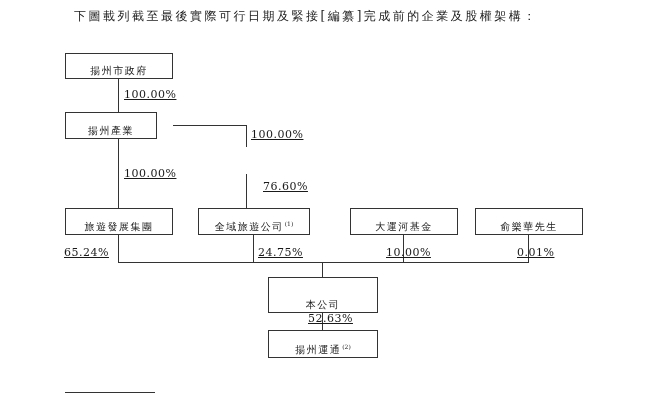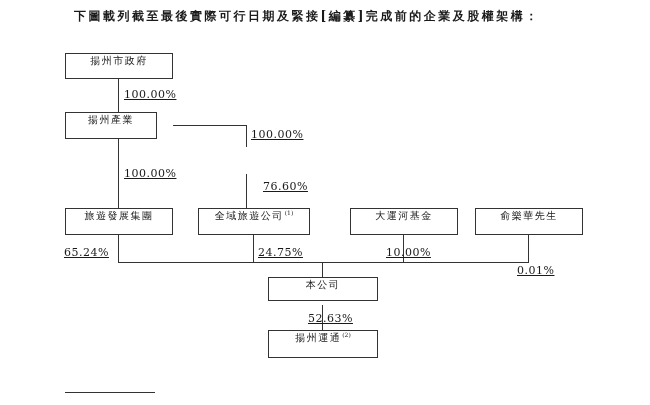--- a/index.html
+++ b/index.html
@@ -12,28 +12,27 @@
     color: #1a1a1a;
     overflow: hidden;
   }
   .title {
     position: absolute;
     left: 74px;
     top: 8px;
     font-size: 12px;
     letter-spacing: 2.5px;
     white-space: nowrap;
-    font-weight: bold;
   }
   .box {
     position: absolute;
     border: 1px solid #333;
     background: #ffffff;
     display: flex;
-    align-items: flex-start;
+    align-items: flex-end;
     justify-content: center;
     font-size: 10px;
     letter-spacing: 1.5px;
     box-sizing: border-box;
     white-space: nowrap;
   }
   .bi { position: relative; }
   .bi sup { font-size: 6px; letter-spacing: 0; margin-left: 1px; }
   .line { position: absolute; background: #333; }
   .pct {
@@ -64,21 +63,21 @@
   <div class="line" style="left:322px;top:262px;width:1px;height:15px"></div>
   <div class="line" style="left:322px;top:305px;width:1px;height:25px"></div>
 
   <div class="pct" style="left:124px;top:88px">100.00%</div>
   <div class="pct" style="left:251px;top:128px">100.00%</div>
   <div class="pct" style="left:124px;top:167px">100.00%</div>
   <div class="pct" style="left:263px;top:180px">76.60%</div>
   <div class="pct" style="left:64px;top:246px">65.24%</div>
   <div class="pct" style="left:258px;top:246px">24.75%</div>
   <div class="pct" style="left:386px;top:246px">10.00%</div>
-  <div class="pct" style="left:517px;top:264px">0.01%</div>
+  <div class="pct" style="left:517px;top:246px">0.01%</div>
   <div class="pct" style="left:308px;top:312px">52.63%</div>
 
   <div class="box" style="left:65px;top:53px;width:108px;height:26px">
     <span class="bi">揚州市政府</span>
   </div>
 
   <div class="box" style="left:65px;top:112px;width:92px;height:27px">
     <span class="bi">揚州產業</span>
   </div>
 
@@ -92,21 +91,21 @@
   </div>
 
   <div class="box" style="left:475px;top:208px;width:108px;height:27px">
     <span class="bi">俞樂華先生</span>
   </div>
 
   <div class="box" style="left:350px;top:208px;width:108px;height:27px">
     <span class="bi">大運河基金</span>
   </div>
 
-  <div class="box" style="left:268px;top:277px;width:110px;height:24px">
+  <div class="box" style="left:268px;top:277px;width:110px;height:36px">
     <span class="bi">本公司</span>
   </div>
 
   <div class="box" style="left:268px;top:330px;width:110px;height:28px">
     <span class="bi"><span>揚州運通</span><sup>(2)</sup></span>
   </div>
 
   <div class="line" style="left:65px;top:392px;width:90px;height:1px"></div>
 
 </div>

